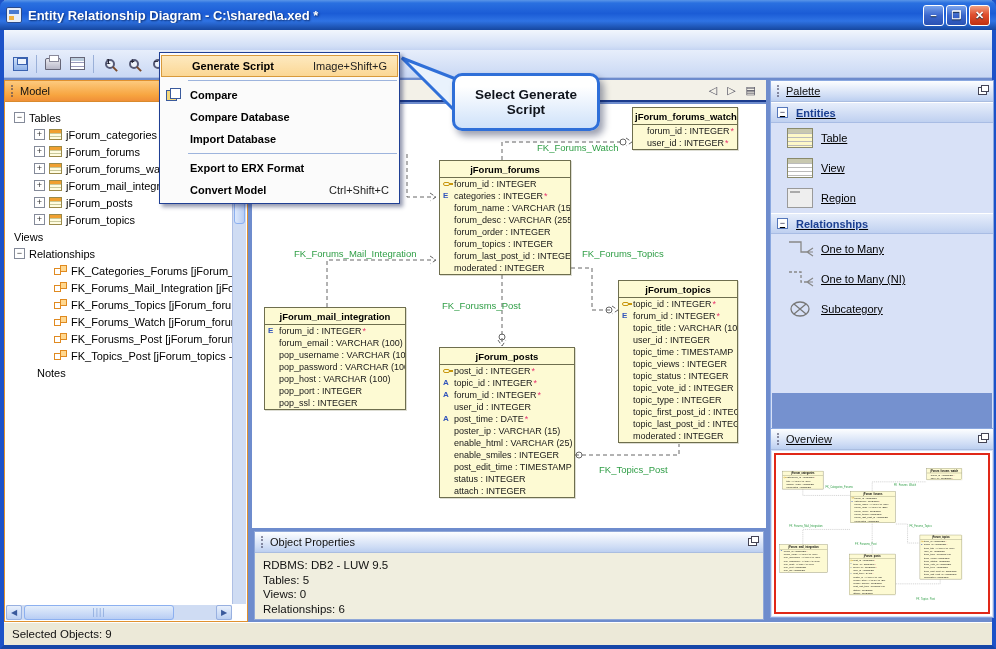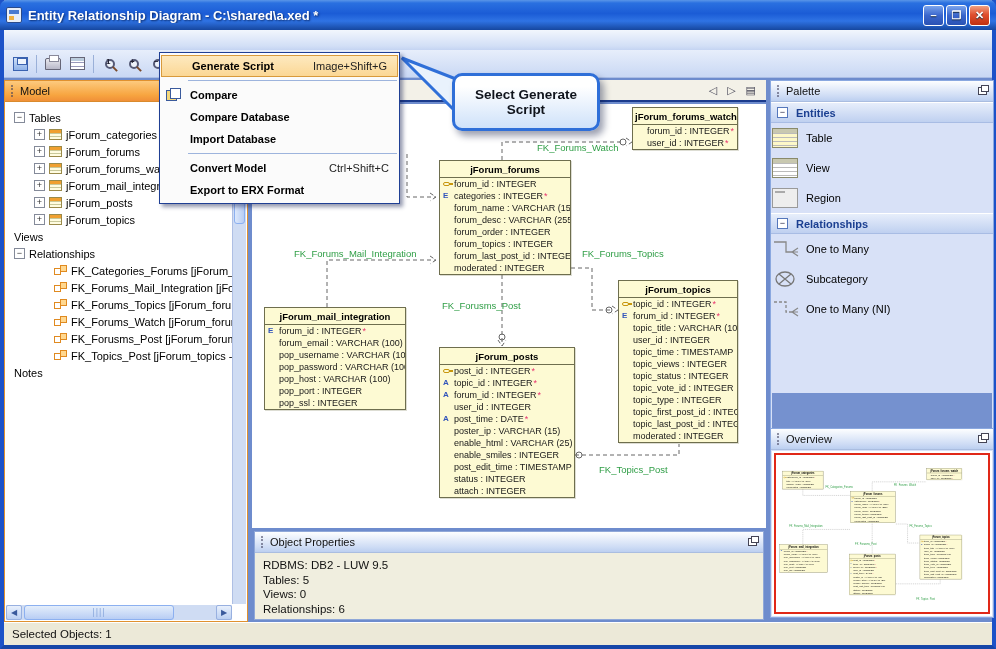--- a/index.html
+++ b/index.html
@@ -96,29 +96,29 @@
   .k-ico::after { content:''; position:absolute; right:-4px; top:0px; width:4px; height:1.5px; background:#c8960c; }
   .f-ico { color:#3355bb; font-size:8px; font-weight:bold; line-height:8px; }
   .star { color:#e8336e; margin-left:1px; }
   .fk-label { position:absolute; color:#2f9e46; font-size:9.5px; white-space:nowrap; }
   #conn-svg, #ovconn-svg { position:absolute; left:0; top:0; }
   
   #objprops { position:absolute; left:250px; top:531px; width:510px; height:89px; border:1px solid #90a8d8; background:#f0eedf; }
   #objprops .panel-hd { background:linear-gradient(180deg,#fdfeff,#cedcf5 75%,#bccff0); border-bottom:1px solid #aabde0; }
   #objprops .body { padding:5px 8px; font-size:11.5px; line-height:14.5px; color:#111; }
   
-  .rpanel { position:absolute; left:766px; width:224px; background:#d8e1f7; border:1px solid #8aa8e0; }
+  .rpanel { position:absolute; left:766px; width:224px; background:#d8e1f7; border:1px solid #8aa8e0;text-decoration:underline; }
   .rpanel .panel-hd { background:linear-gradient(180deg,#fdfeff,#cedcf5 75%,#bccff0); border-bottom:1px solid #aabde0; }
   #palette { top:80px; height:353px; }
   .sect-hd { height:21px; background:linear-gradient(180deg,#e7eefb,#bfd0f0); border-top:1px solid #fff; border-bottom:1px solid #a8bce4;
      display:flex; align-items:center; padding:0 6px; }
   .sect-hd .mbox { width:11px; height:11px; border:1px solid #5577bb; background:#fff; color:#224; font-size:9px; line-height:9px;
      display:flex; align-items:center; justify-content:center; margin-right:8px; }
   .sect-hd .sttl { color:#1b3f91; font-weight:bold; }
-  .pal-item { height:30px; display:flex; align-items:center; padding-left:1px; color:#000; }
+  .pal-item { height:30px; display:flex; align-items:center; padding-left:16px; color:#000; }
   .pal-ic { width:34px; flex:none; display:flex; align-items:center; }
   .thumb-tbl { width:26px; height:20px; border:1px solid #8a8a6a; position:relative;
      background:linear-gradient(#bbb 1px,transparent 1px) 0 4px/100% 4px; }
   .thumb-tbl.yellow { background-color:#fdf8c8; }
   .thumb-tbl.white { background-color:#fff; }
   .thumb-tbl::before { content:''; position:absolute; left:0; top:0; width:100%; height:4px; background:#c8c8b0; }
   .thumb-note { width:26px; height:20px; border:1px solid #8a8a8a; background:#fff; position:relative; }
   .thumb-note::before { content:''; position:absolute; left:0; top:0; width:100%; height:4px; background:#d8d8d0; border-bottom:1px solid #aaa; }
   .thumb-region { width:26px; height:20px; border:1px solid #9a9a9a; background:#eee; position:relative; }
   .thumb-region::before { content:''; position:absolute; left:2px; top:2px; width:10px; height:2px; background:#aaa; }
@@ -247,21 +247,21 @@
           <span>FK_Forums_Watch [jForum_forums</span>
         </div>
         <div class="tree-row" style="padding-left: 48px;">
           <span class="ti-rel"></span>
           <span>FK_Forusms_Post [jForum_forums</span>
         </div>
         <div class="tree-row" style="padding-left: 48px;">
           <span class="ti-rel"></span>
           <span>FK_Topics_Post [jForum_topics - jF</span>
         </div>
-        <div class="tree-row" style="padding-left: 8px;">
+        <div class="tree-row" style=" margin-left: 31px;">
           <span>Notes</span>
         </div>
       </div>
     <div id="tree-vscroll">
         <div class="thumb"></div>
       </div>
     <div id="tree-hscroll">
       <span class="sc-btn">◀</span>
       <span class="thumb"></span>
       <span class="spacer"></span>
@@ -550,34 +550,34 @@
             <svg width="28" height="22">
               <path d="M2,4 H14 V14 H20" fill="none" stroke="#888" stroke-width="1.3"></path>
               <path d="M20,14 L26,10 M20,14 L26,14 M20,14 L26,18" stroke="#888" stroke-width="1.2" fill="none"></path>
             </svg>
           </span>
           <span>One to Many</span>
         </div>
         <div class="pal-item">
           <span class="pal-ic">
             <svg width="28" height="22">
+              <path d="M2,4 H14 V14 H20" fill="none" stroke="#888" stroke-width="1.3" stroke-dasharray="3 2"></path>
+              <path d="M20,14 L26,10 M20,14 L26,14 M20,14 L26,18" stroke="#888" stroke-width="1.2" fill="none"></path>
+            </svg>
+          </span>
+          <span>One to Many (NI)</span>
+        </div>
+        <div class="pal-item">
+          <span class="pal-ic">
+            <svg width="28" height="22">
               <ellipse cx="13" cy="11" rx="9" ry="7" fill="none" stroke="#777" stroke-width="1.3"></ellipse>
               <path d="M7,6 L19,16 M19,6 L7,16" stroke="#777" stroke-width="1.3"></path>
             </svg>
           </span>
           <span>Subcategory</span>
-        </div>
-        <div class="pal-item">
-          <span class="pal-ic">
-            <svg width="28" height="22">
-              <path d="M2,4 H14 V14 H20" fill="none" stroke="#888" stroke-width="1.3" stroke-dasharray="3 2"></path>
-              <path d="M20,14 L26,10 M20,14 L26,14 M20,14 L26,18" stroke="#888" stroke-width="1.2" fill="none"></path>
-            </svg>
-          </span>
-          <span>One to Many (NI)</span>
         </div>
       </div>
     <div id="pal-fill"></div>
   </div>
 
   <div id="overview" class="rpanel">
     <div class="panel-hd">
       <span class="grip"></span>
       <span class="ttl">Overview</span>
       <span class="float-ico"></span>
@@ -845,24 +845,24 @@
         <span class="dd-label">Compare</span>
       </div>
       <div class="dd-item">
         <span class="dd-label">Compare Database</span>
       </div>
       <div class="dd-item">
         <span class="dd-label">Import Database</span>
       </div>
       <div class="dd-sep"></div>
       <div class="dd-item">
+        <span class="dd-label">Export to ERX Format</span>
+      </div>
+      <div class="dd-item">
         <span class="dd-label">Convert Model</span>
         <span class="dd-shortcut">Ctrl+Shift+C</span>
       </div>
-      <div class="dd-item">
-        <span class="dd-label">Export to ERX Format</span>
-      </div>
     </div>
 
   <div id="statusbar">
-    <span>Selected Objects: 1</span>
+    <span>Selected Objects: 9</span>
   </div>
 </div>
 
 </body></html>

